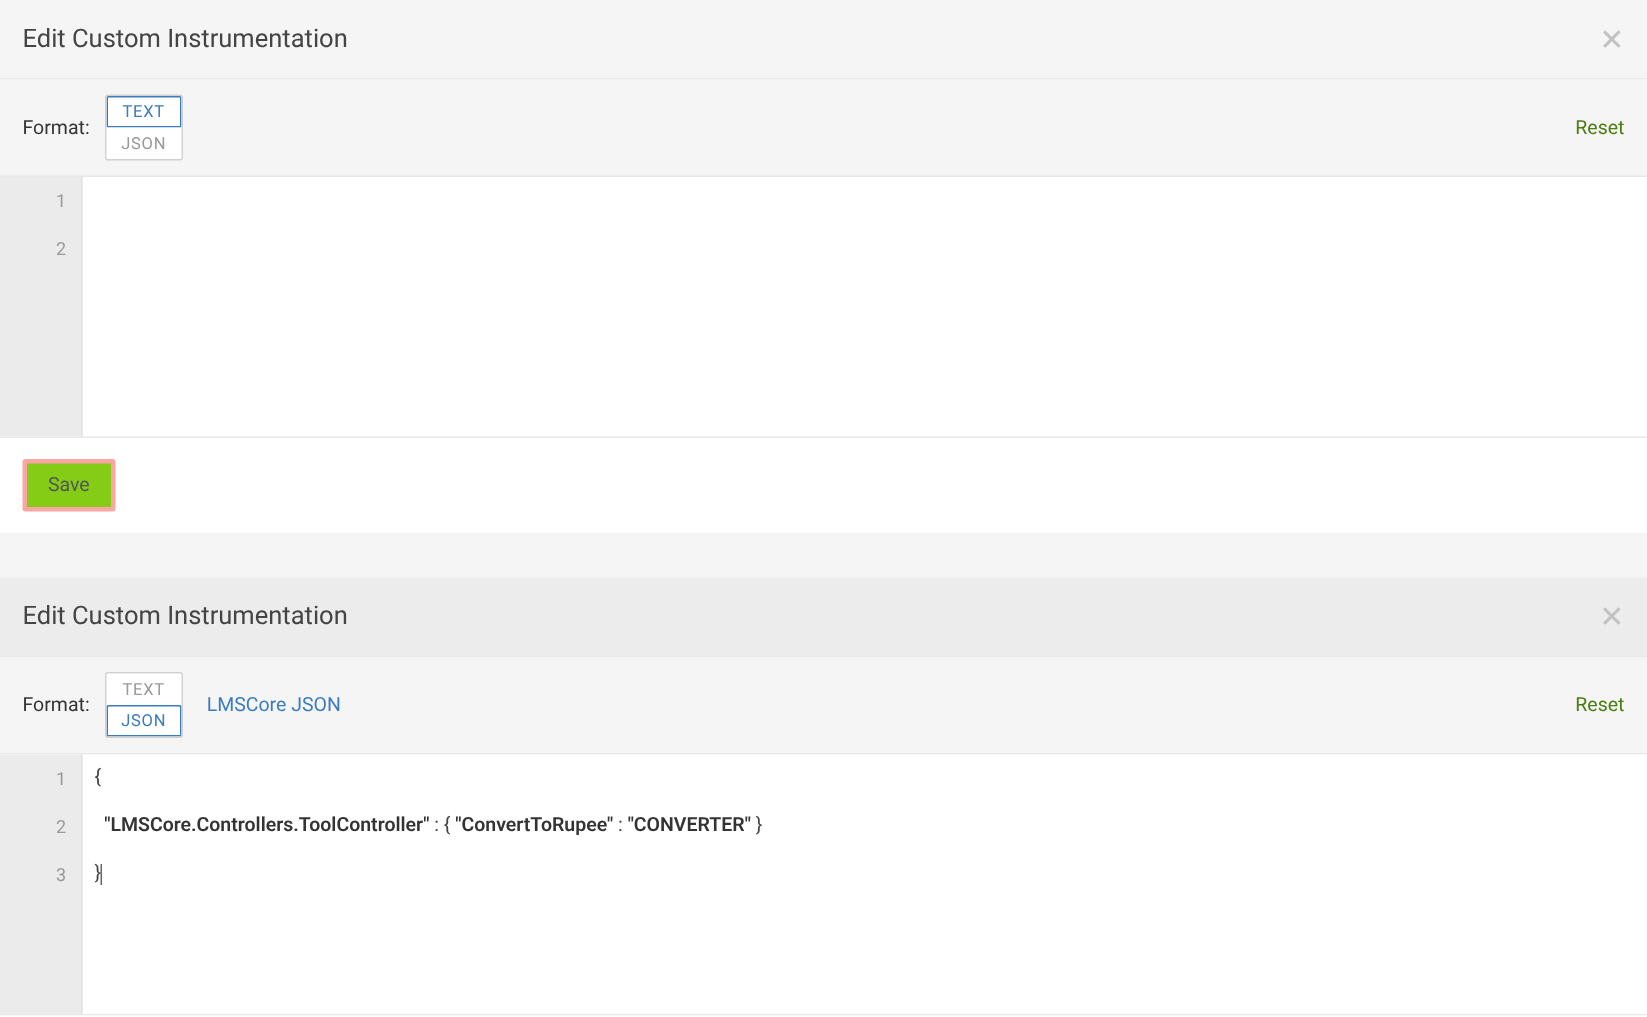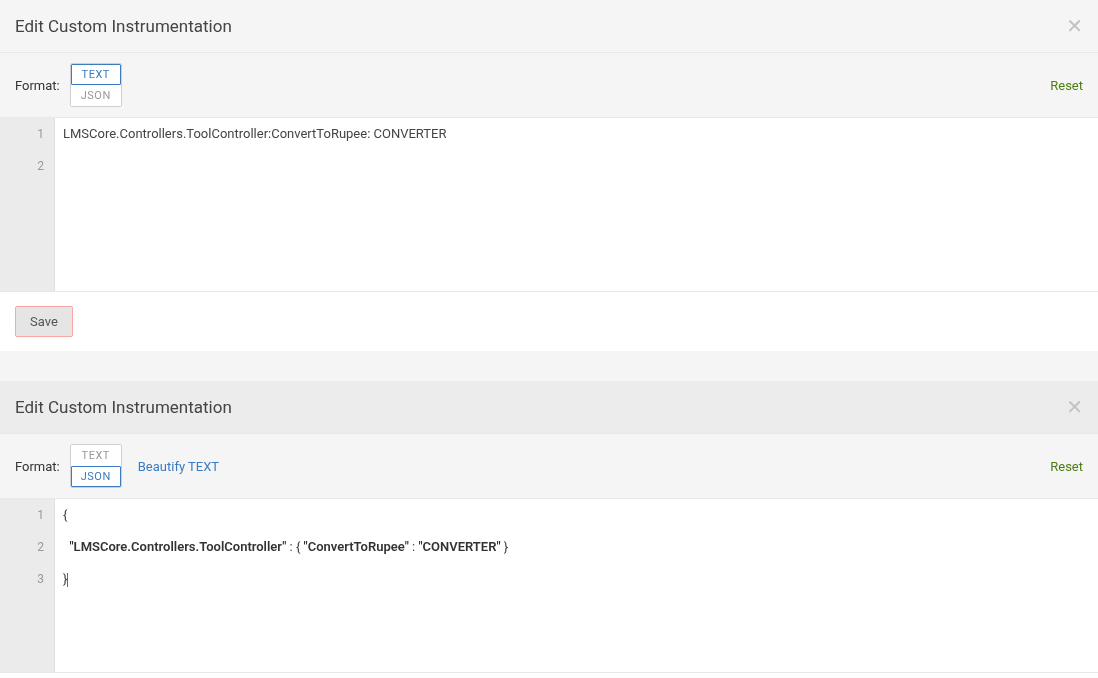--- a/index.html
+++ b/index.html
@@ -124,22 +124,22 @@
       color: #333;
     }
     .save-row {
       padding: 14px 15px 14px 15px;
       background: #fff;
     }
     .save-btn {
       padding: 7px 14px;
       font-size: 13px;
       color: #555;
-      background: #e5e5e5;
-      border: 1px solid #fca5a5;
+      background: #84cc16;
+      border: 3px solid #fca5a5;
       border-radius: 2px;
       cursor: pointer;
       font-family: inherit;
     }
     .editor-1 {
       height: 174px;
     }
     .editor-2 {
       height: 174px;
     }
@@ -173,42 +173,41 @@
       </span>
     </div>
     <span class="reset-link">Reset</span>
   </div>
   <div class="editor editor-1">
     <div class="gutter">
       <div class="gutter-line">1</div>
       <div class="gutter-line">2</div>
     </div>
     <div class="code-area">
-      <div class="code-line">LMSCore.Controllers.ToolController:ConvertToRupee: CONVERTER</div>
       <div class="code-line"></div>
     </div>
   </div>
   <div class="save-row">
     <button class="save-btn">Save</button>
   </div>
 </div>
 
 <div class="panel">
   <div class="panel-header panel-header-2">
     <span class="panel-title">Edit Custom Instrumentation</span>
     <span class="close-icon">✕</span>
   </div>
   <div class="toolbar">
     <div class="toolbar-left">
       <span class="format-label">Format:</span>
       <span class="toggle-group">
         <button class="toggle-btn">TEXT</button>
         <button class="toggle-btn active">JSON</button>
       </span>
-      <span class="beautify-link">Beautify TEXT</span>
+      <span class="beautify-link">LMSCore JSON</span>
     </div>
     <span class="reset-link">Reset</span>
   </div>
   <div class="editor editor-2">
     <div class="gutter">
       <div class="gutter-line">1</div>
       <div class="gutter-line">2</div>
       <div class="gutter-line">3</div>
     </div>
     <div class="code-area">

